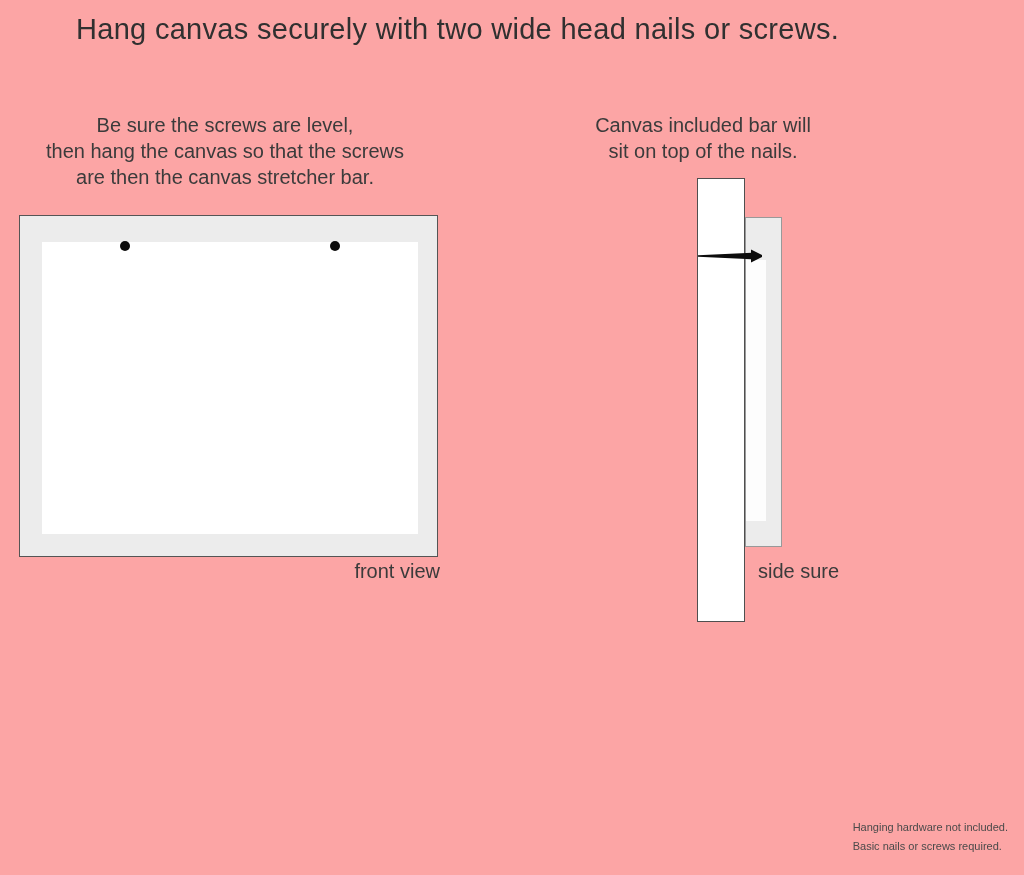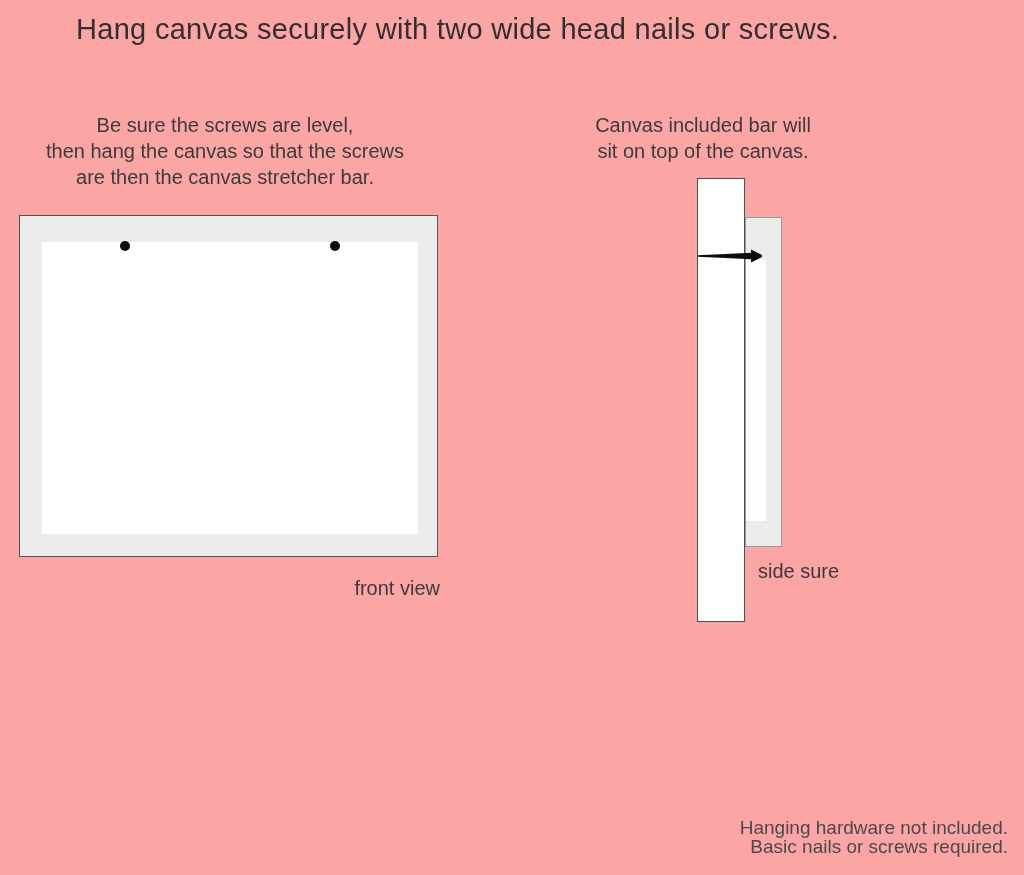--- a/index.html
+++ b/index.html
@@ -69,21 +69,21 @@
   .screw-dot.d2 { left: 310px; }
 
   .view-label {
     font-size: 20px;
     font-weight: 300;
     color: #3b3b3b;
     white-space: nowrap;
   }
   .front-view-label {
     left: 240px;
-    top: 577px;
+    top: 560px;
     width: 200px;
     text-align: right;
   }
   .side-view-label {
     left: 758px;
     top: 560px;
   }
 
   
   .side-canvas {
@@ -116,44 +116,43 @@
     left: 697px;
     top: 246px;
     width: 66px;
     height: 20px;
     z-index: 3;
   }
 
   .footer-note {
     right: 16px;
     top: 818px;
-    font-size: 19px;
+    font-size: 11px;
     font-weight: 300;
     line-height: 19px;
-    text-align: right;
     color: #4a4a4a;
   }
   .footer-note span { display: block; white-space: nowrap; }
 </style>
 </head>
 <body>
 
 <div class="page">
 
   <div class="abs title">Hang canvas securely with two wide head nails or screws.</div>
 
   <div class="abs instruction instruction-left">
     <span>Be sure the screws are level,</span>
     <span>then hang the canvas so that the screws</span>
     <span>are then the canvas stretcher bar.</span>
   </div>
 
   <div class="abs instruction instruction-right">
     <span>Canvas included bar will</span>
-    <span>sit on top of the canvas.</span>
+    <span>sit on top of the nails.</span>
   </div>
 
   <div class="abs front-canvas">
     <div class="front-inner"></div>
     <div class="screw-dot d1"></div>
     <div class="screw-dot d2"></div>
   </div>
 
   <div class="abs view-label front-view-label">front view</div>
 

